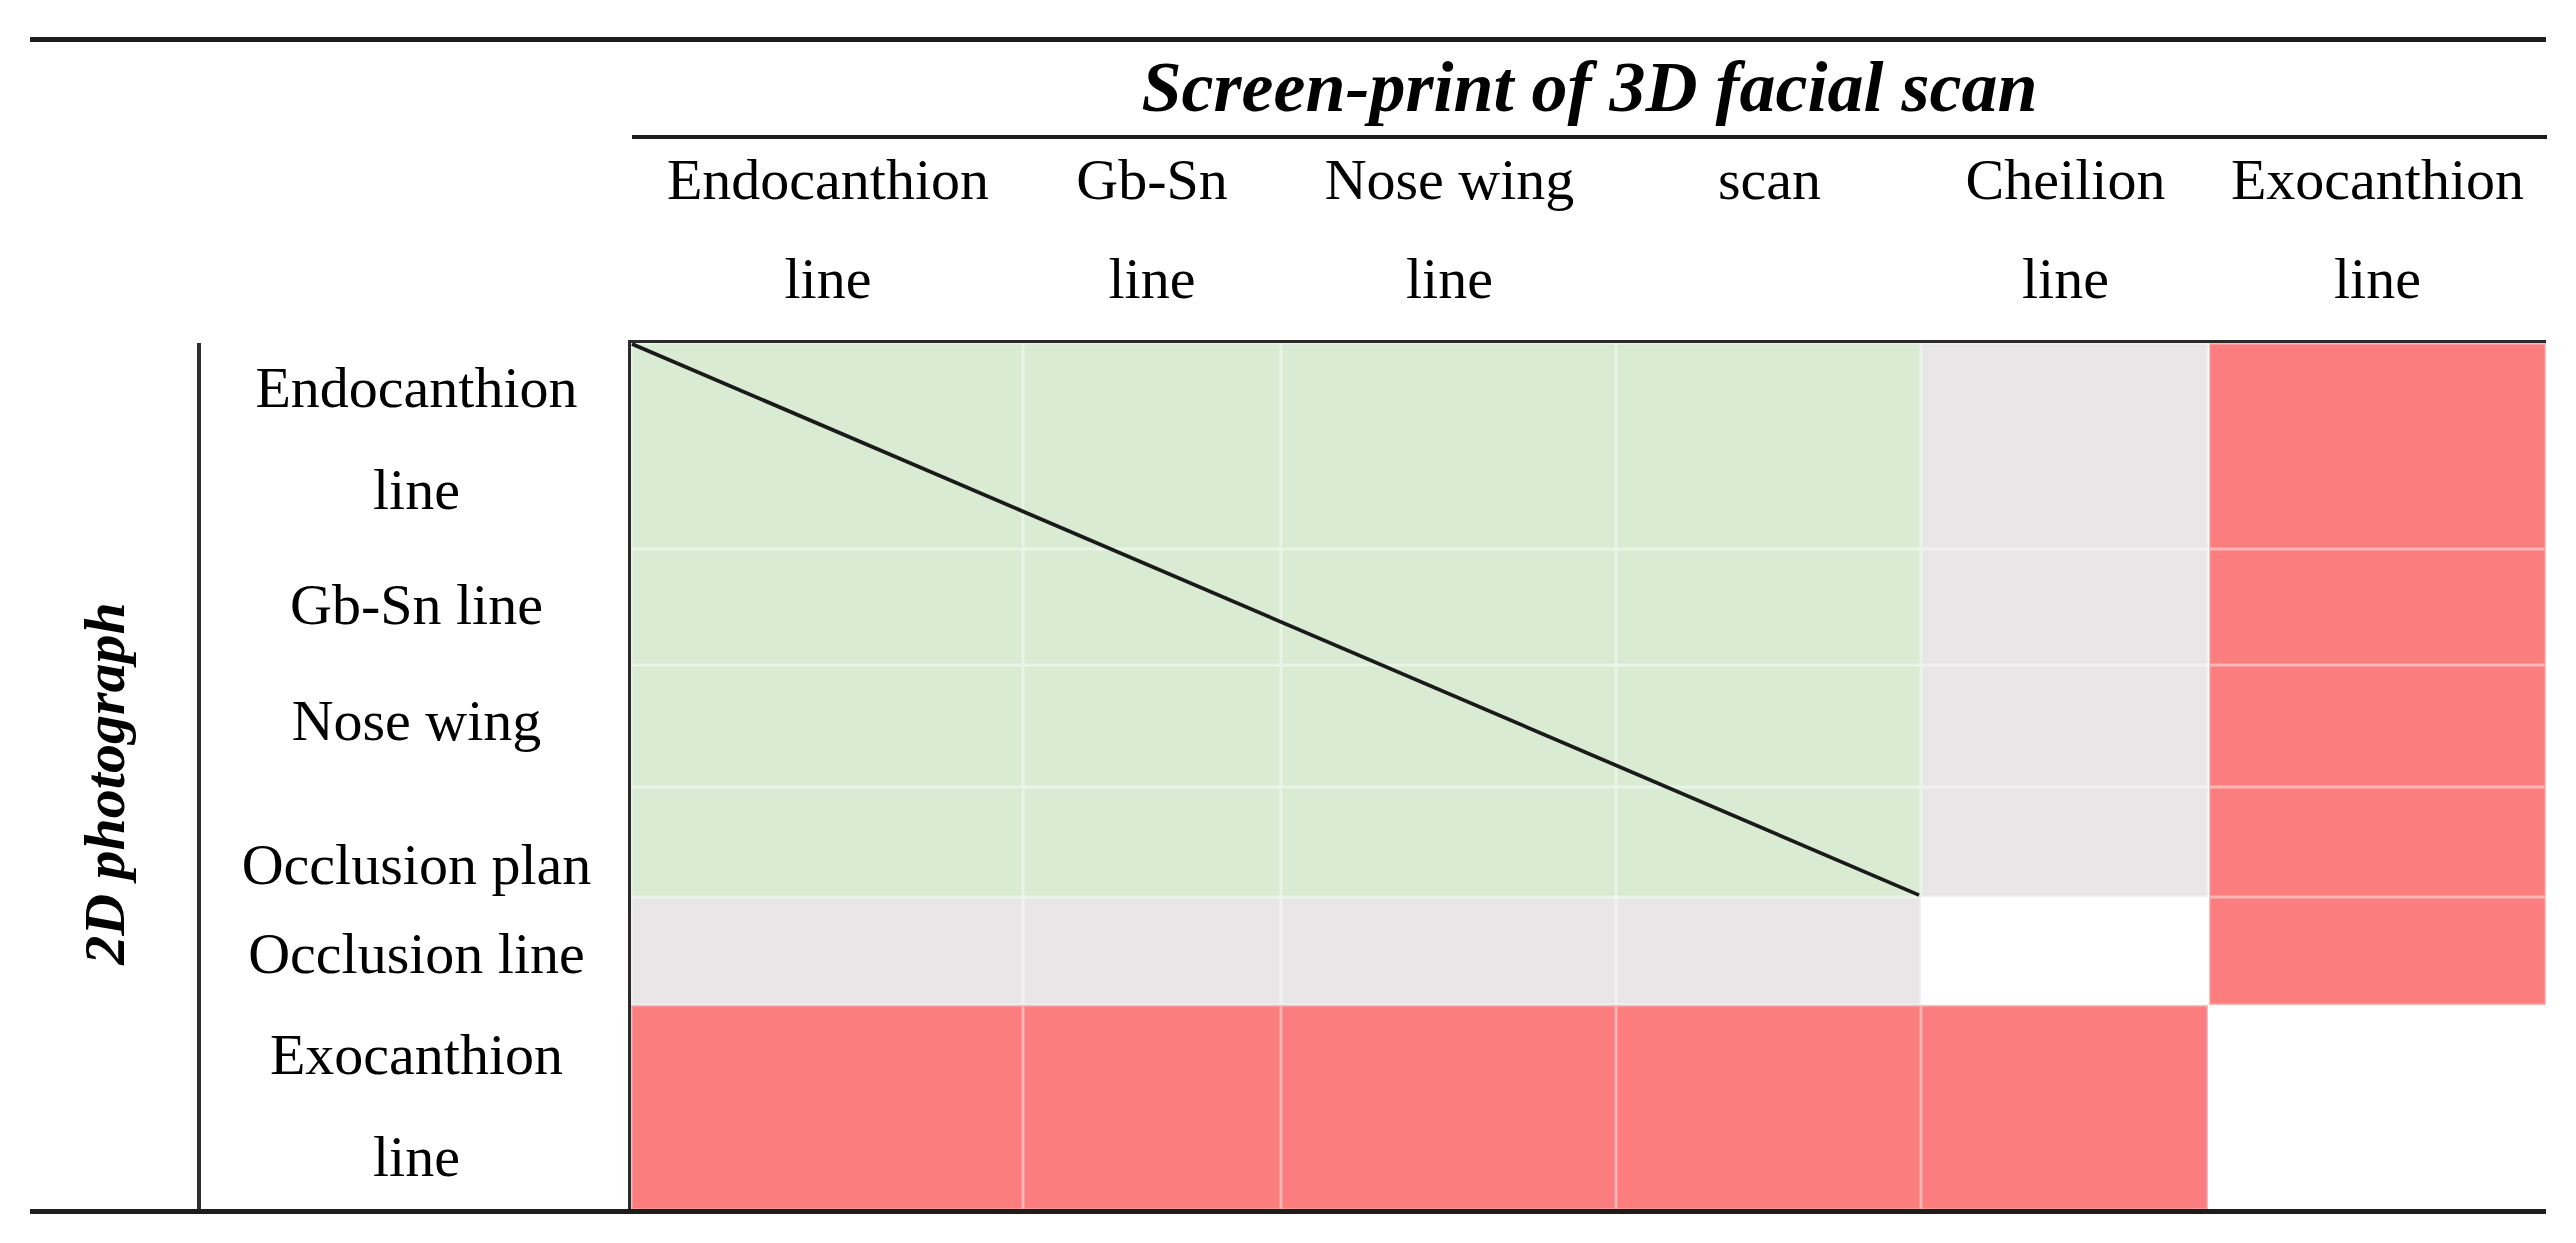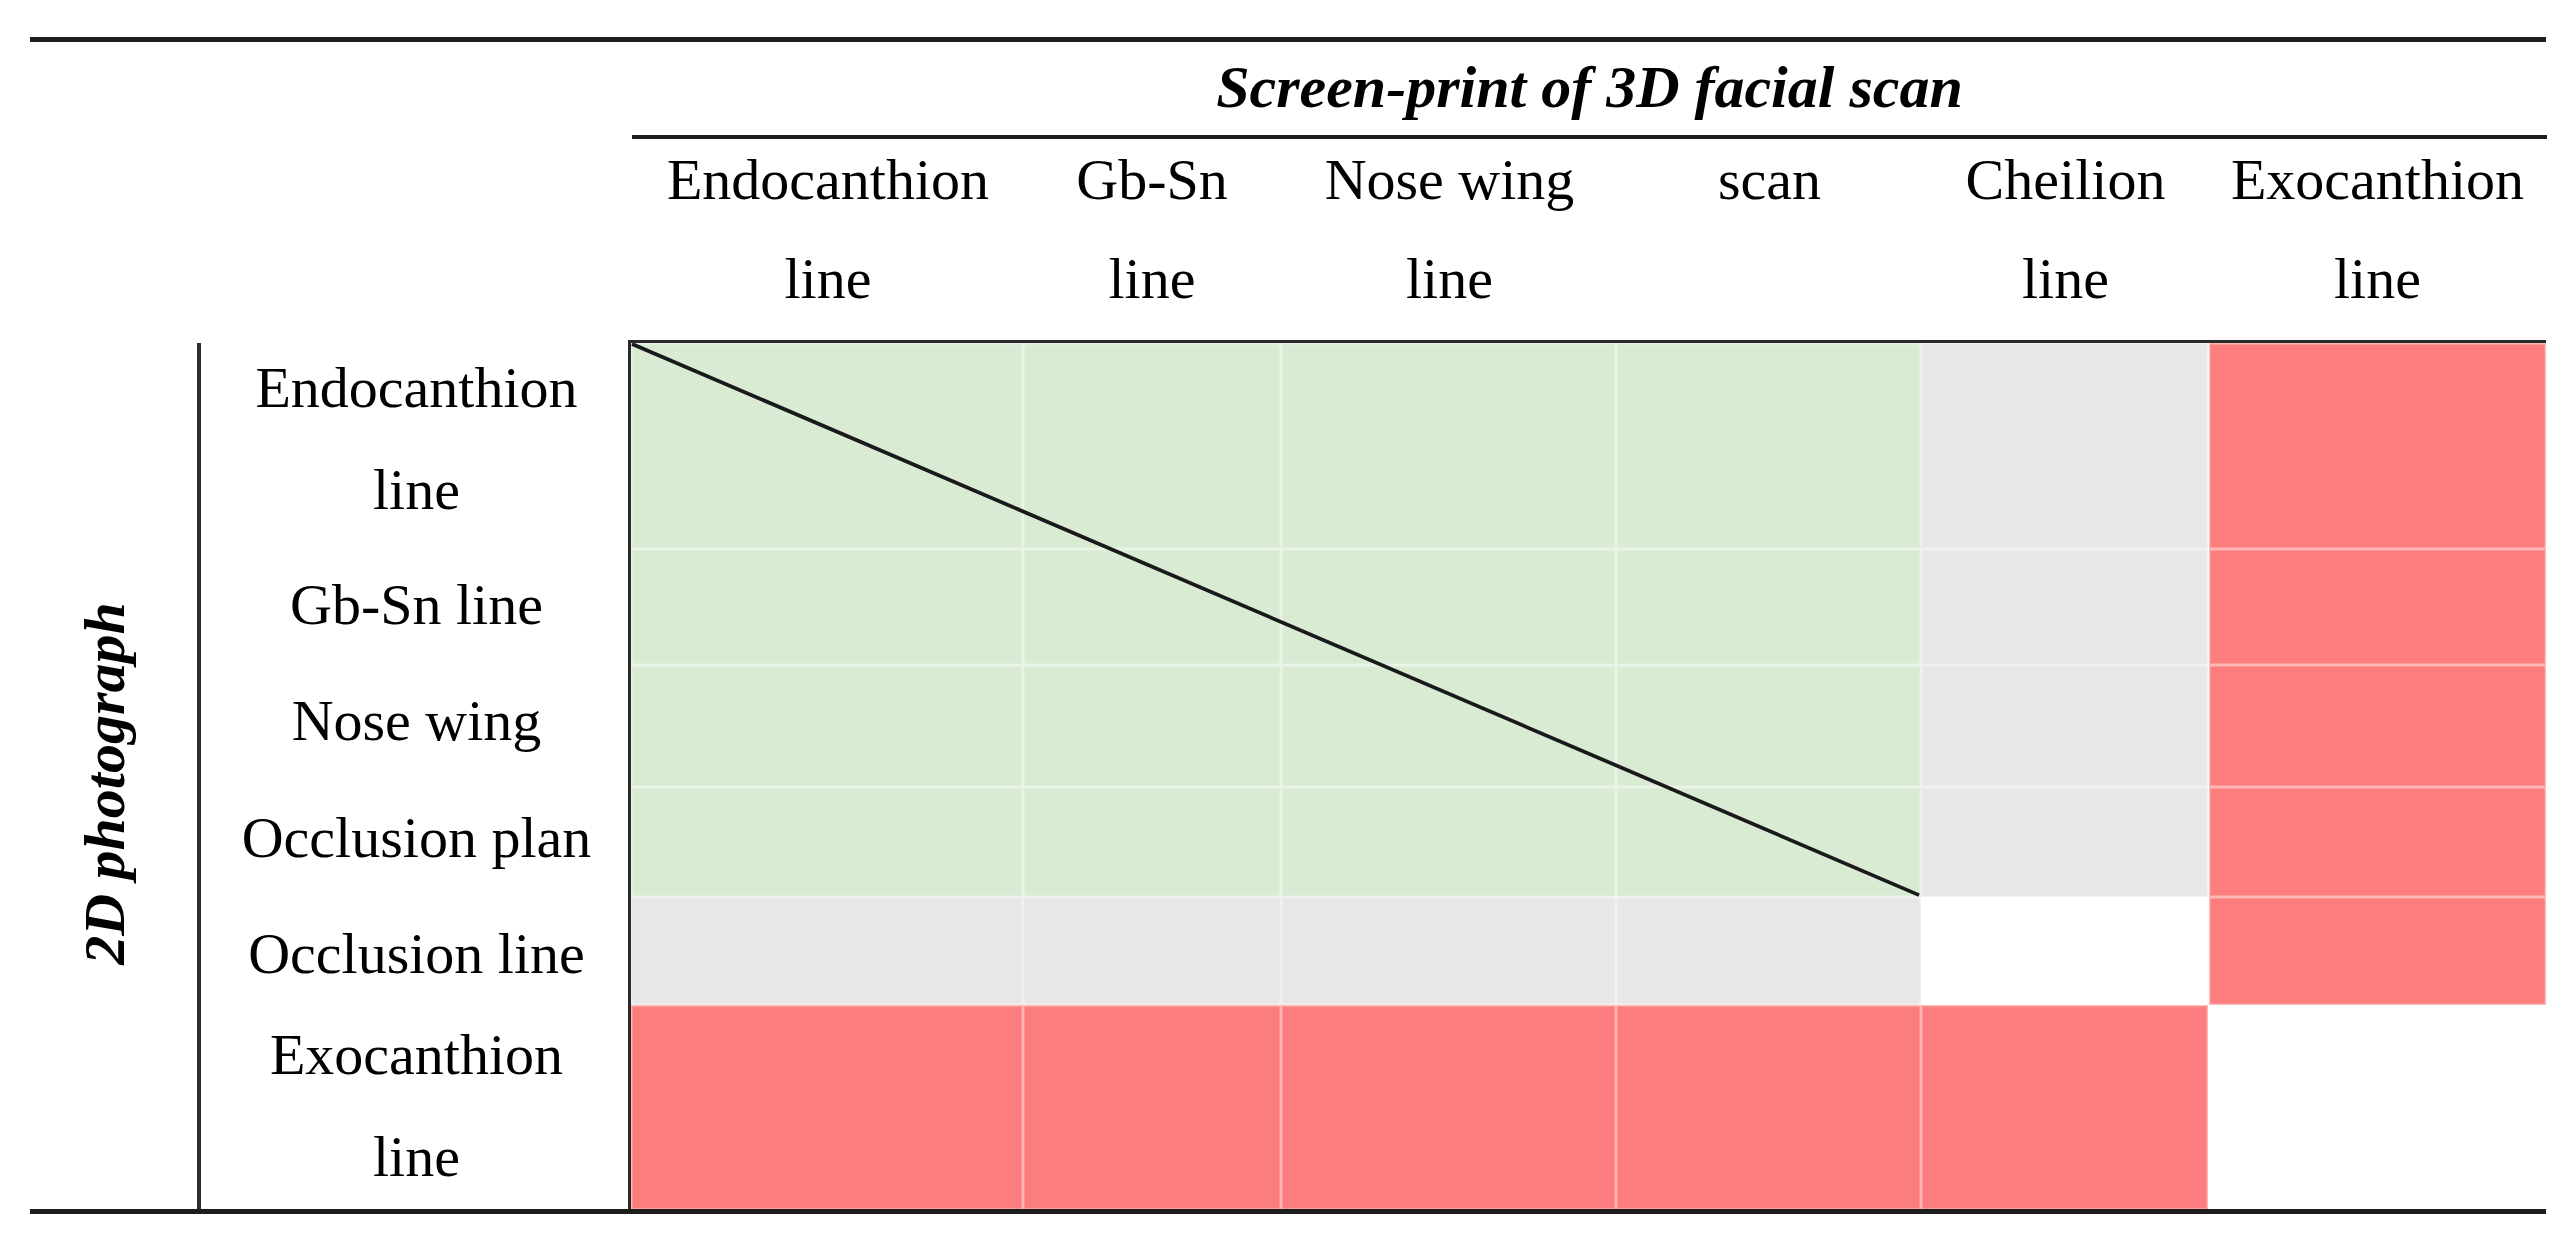--- a/index.html
+++ b/index.html
@@ -10,21 +10,21 @@
     font-family:"Liberation Serif", serif;
     color:#000;
     overflow:hidden;
   }
   .rule{position:absolute;background:#1d1d1b;}
   .top-rule{left:30px;top:37px;width:2516px;height:4.7px;}
   .header-rule{left:632px;top:135px;width:1915px;height:3.7px;}
   .bottom-rule{left:30px;top:1209px;width:2516px;height:4.7px;}
   .fig-title{
     position:absolute;left:632px;top:54px;width:1915px;
-    text-align:center;font-size:60px;line-height:67px;
+    text-align:center;font-size:72px;line-height:67px;
     font-weight:bold;font-style:italic;white-space:nowrap;
   }
   .colhead{
     position:absolute;top:130px;text-align:center;
     font-size:58px;
   }
   .colhead div{line-height:99px;height:99px;white-space:nowrap;}
   .rowlabel{
     position:absolute;left:201px;width:431px;
     text-align:center;font-size:58px;line-height:65px;height:65px;
@@ -82,21 +82,21 @@
   </div>
 
   <div class="yaxis-label">2D photograph</div>
 
   <div class="vsep"></div>
 
   <div class="rowlabel" style="top:355px;">Endocanthion</div>
   <div class="rowlabel" style="top:457px;">line</div>
   <div class="rowlabel" style="top:572px;">Gb-Sn line</div>
   <div class="rowlabel" style="top:688px;">Nose wing</div>
-  <div class="rowlabel" style="top:805px;font-family:Liberation Serif, serif;">Occlusion plan</div>
+  <div class="rowlabel" style="top:832px;font-family:Liberation Serif, serif;">Occlusion plan</div>
   <div class="rowlabel" style="top:921px;">Occlusion line</div>
   <div class="rowlabel" style="top:1022px;">Exocanthion</div>
   <div class="rowlabel" style="top:1124px;">line</div>
 
   <div id="matrix">
 
   <div class="cell tinted" style="left: 0px; top: 0px; width: 392px; height: 206px; background: rgb(217, 236, 211);"></div>
       <div class="cell tinted" style="left: 392px; top: 0px; width: 258px; height: 206px; background: rgb(217, 236, 211);"></div>
       <div class="cell tinted" style="left: 650px; top: 0px; width: 335px; height: 206px; background: rgb(217, 236, 211);"></div>
       <div class="cell tinted" style="left: 985px; top: 0px; width: 305px; height: 206px; background: rgb(217, 236, 211);"></div>

